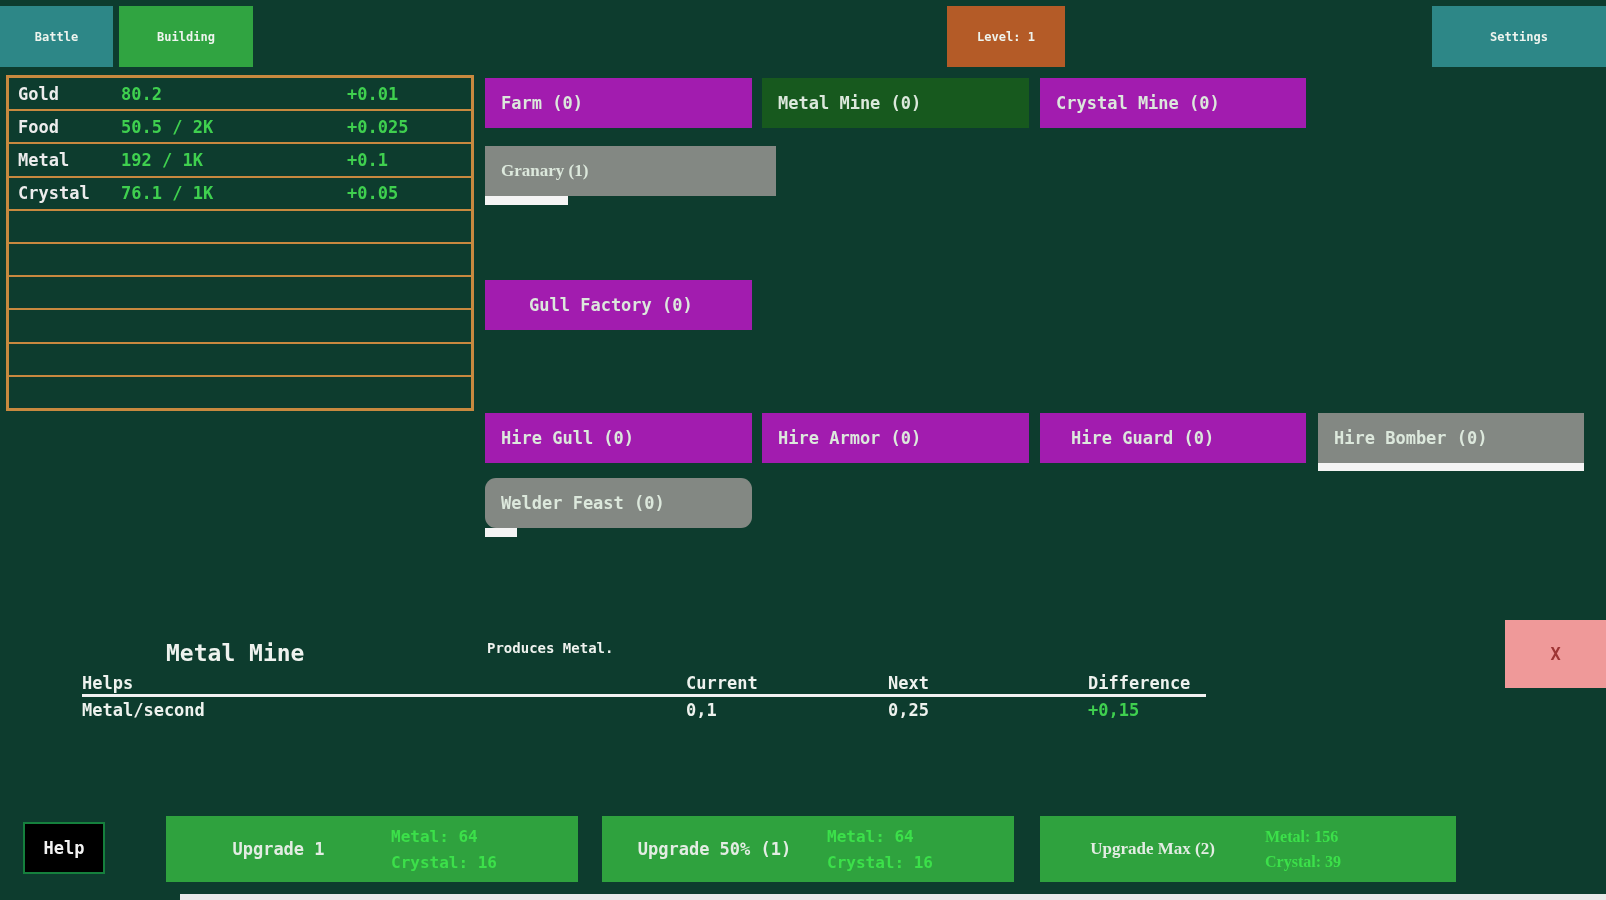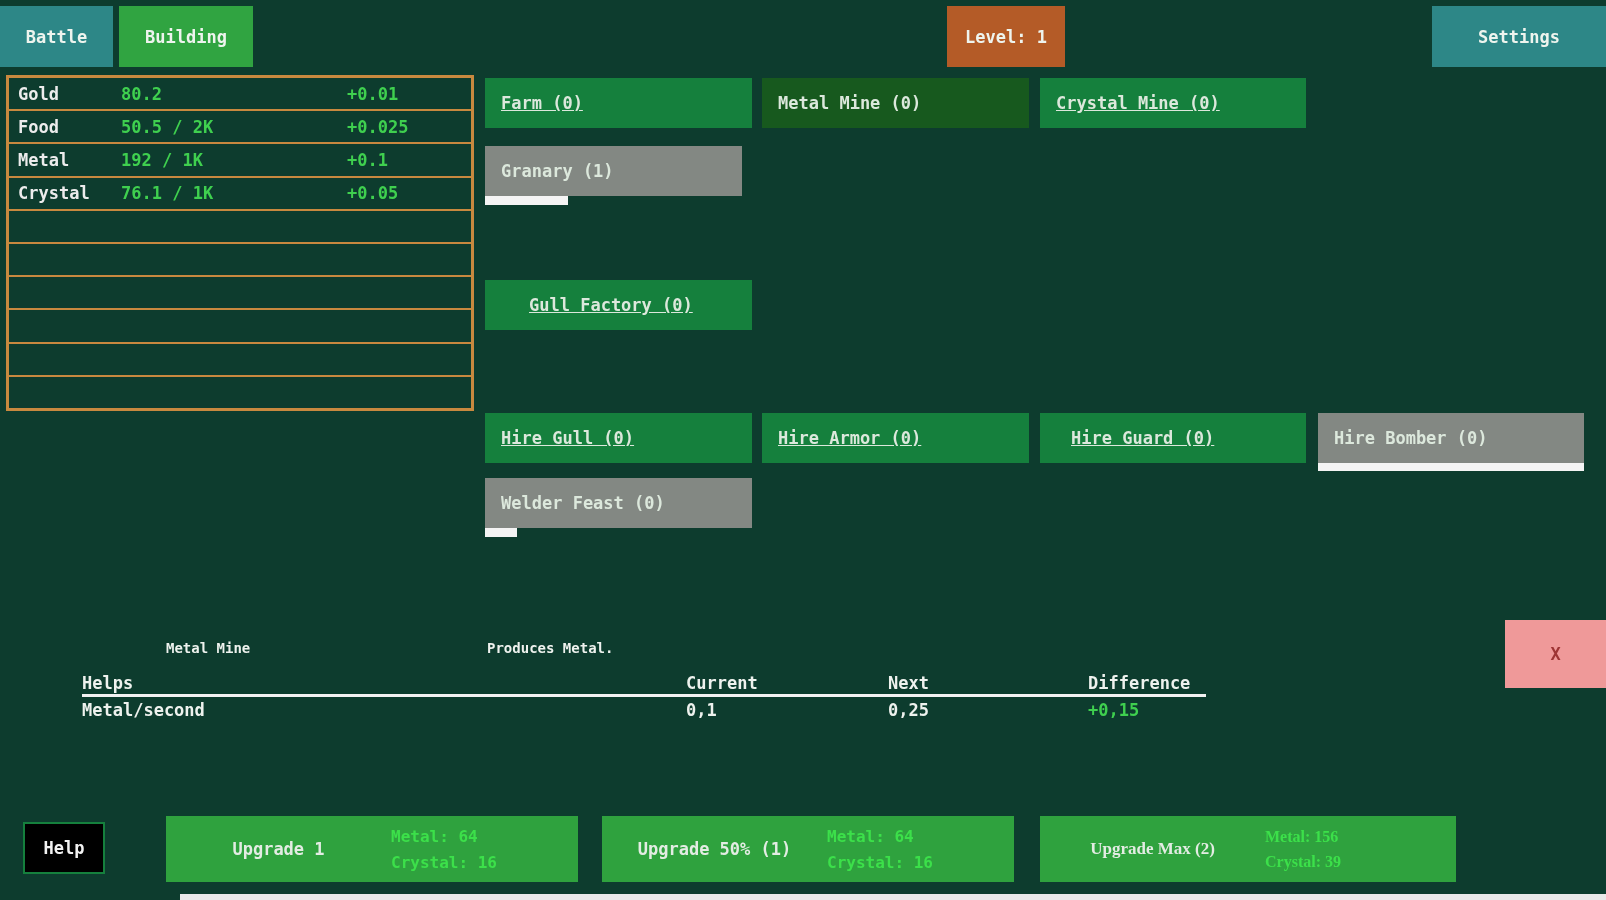--- a/index.html
+++ b/index.html
@@ -3,60 +3,60 @@
 <meta charset="utf-8">
 <style>
   html,body{margin:0;padding:0;background:#07261c;}
   #screen{
     position:relative;width:1606px;height:900px;background:#0d3c2e;
     font-family:"DejaVu Sans Mono",monospace;font-weight:bold;overflow:hidden;
     -webkit-font-smoothing:antialiased;
   }
   
   .tab{position:absolute;top:6px;height:61px;display:flex;align-items:center;justify-content:center;
-       font-size:17px;color:#eef4ee;cursor:pointer;}
+       font-size:12px;color:#eef4ee;cursor:pointer;}
   .tab.teal{background:#2d8787;}
   .tab.green{background:#30a441;}
   .tab.orange{background:#b45b27;cursor:default;}
   #tab-battle{left:0;width:113px;}
   #tab-building{left:119px;width:134px;}
   #level-badge{left:947px;width:118px;}
   #tab-settings{left:1432px;width:174px;}
   
   .res-table{position:absolute;left:6px;top:75px;width:462px;height:330px;
              border:3px solid #c8893f;display:flex;flex-direction:column;}
   .res-row{flex:1;display:flex;align-items:center;border-bottom:2px solid #c8893f;font-size:17px;}
   .res-row:last-child{border-bottom:none;}
   .res-name{width:103px;padding-left:9px;color:#ececec;}
   .res-value{width:226px;color:#3fd04f;}
   .res-rate{flex:1;color:#3fd04f;}
   
   .btn{position:absolute;height:50px;display:flex;align-items:center;padding-left:16px;
        box-sizing:border-box;font-size:17px;color:#dce8dc;cursor:pointer;}
-  .btn.green{background:#15803d;text-decoration:underline;}
+  .btn.green{background:#a21caf;}
   .btn.dark{background:#17591e;}
   .btn.gray{background:#838883;}
   #btn-farm{left:485px;top:78px;width:267px;}
   #btn-metal-mine{left:762px;top:78px;width:267px;}
   #btn-crystal-mine{left:1040px;top:78px;width:266px;}
-  #btn-granary{left:485px;top:146px;width:257px;}
+  #btn-granary{left:485px;top:146px;width:291px;font-family:Liberation Serif, serif;}
   #btn-gull-factory{left:485px;top:280px;width:267px;padding-left:44px;}
   #btn-hire-gull{left:485px;top:413px;width:267px;}
   #btn-hire-armor{left:762px;top:413px;width:267px;}
   #btn-hire-guard{left:1040px;top:413px;width:266px;padding-left:31px;}
   #btn-hire-bomber{left:1318px;top:413px;width:266px;}
-  #btn-welder{left:485px;top:478px;width:267px;}
+  #btn-welder{left:485px;top:478px;width:267px;border-radius:11px;}
   .progress{position:absolute;height:9px;}
   .progress .fill{height:100%;background:#f4f4f4;}
   #granary-progress{left:485px;top:196px;width:267px;}
   #bomber-progress{left:1318px;top:463px;width:266px;height:8px;}
   #welder-progress{left:485px;top:528px;width:267px;}
   
   .dtxt{position:absolute;font-size:17px;color:#eef2ee;white-space:nowrap;}
-  #detail-title{left:166px;top:640px;font-size:14px;}
+  #detail-title{left:166px;top:640px;font-size:23px;}
   #detail-desc{left:487px;top:640px;font-size:14px;}
   #col-helps{left:82px;top:673px;}
   #col-current{left:686px;top:673px;}
   #col-next{left:888px;top:673px;}
   #col-diff{left:1088px;top:673px;}
   #detail-underline{position:absolute;left:82px;top:694px;width:1124px;height:3px;background:#f2f2f2;}
   #row-name{left:82px;top:700px;}
   #row-current{left:686px;top:700px;}
   #row-next{left:888px;top:700px;}
   #row-diff{left:1088px;top:700px;color:#3fd04f;}

